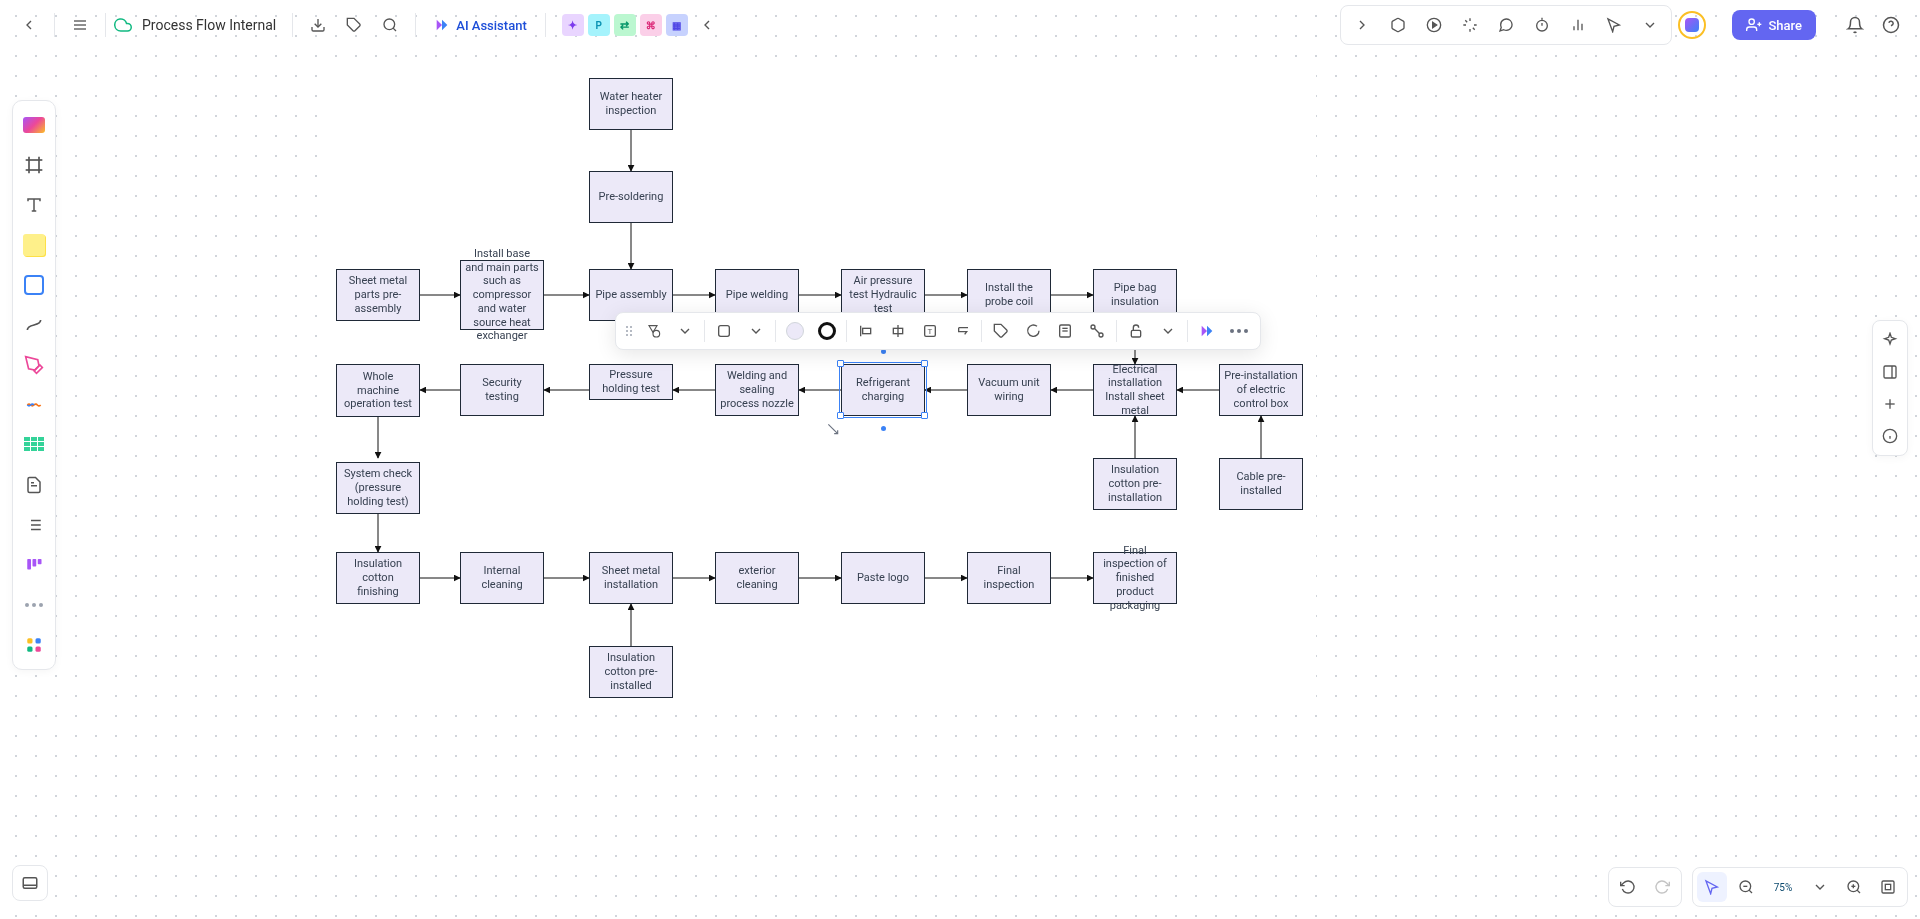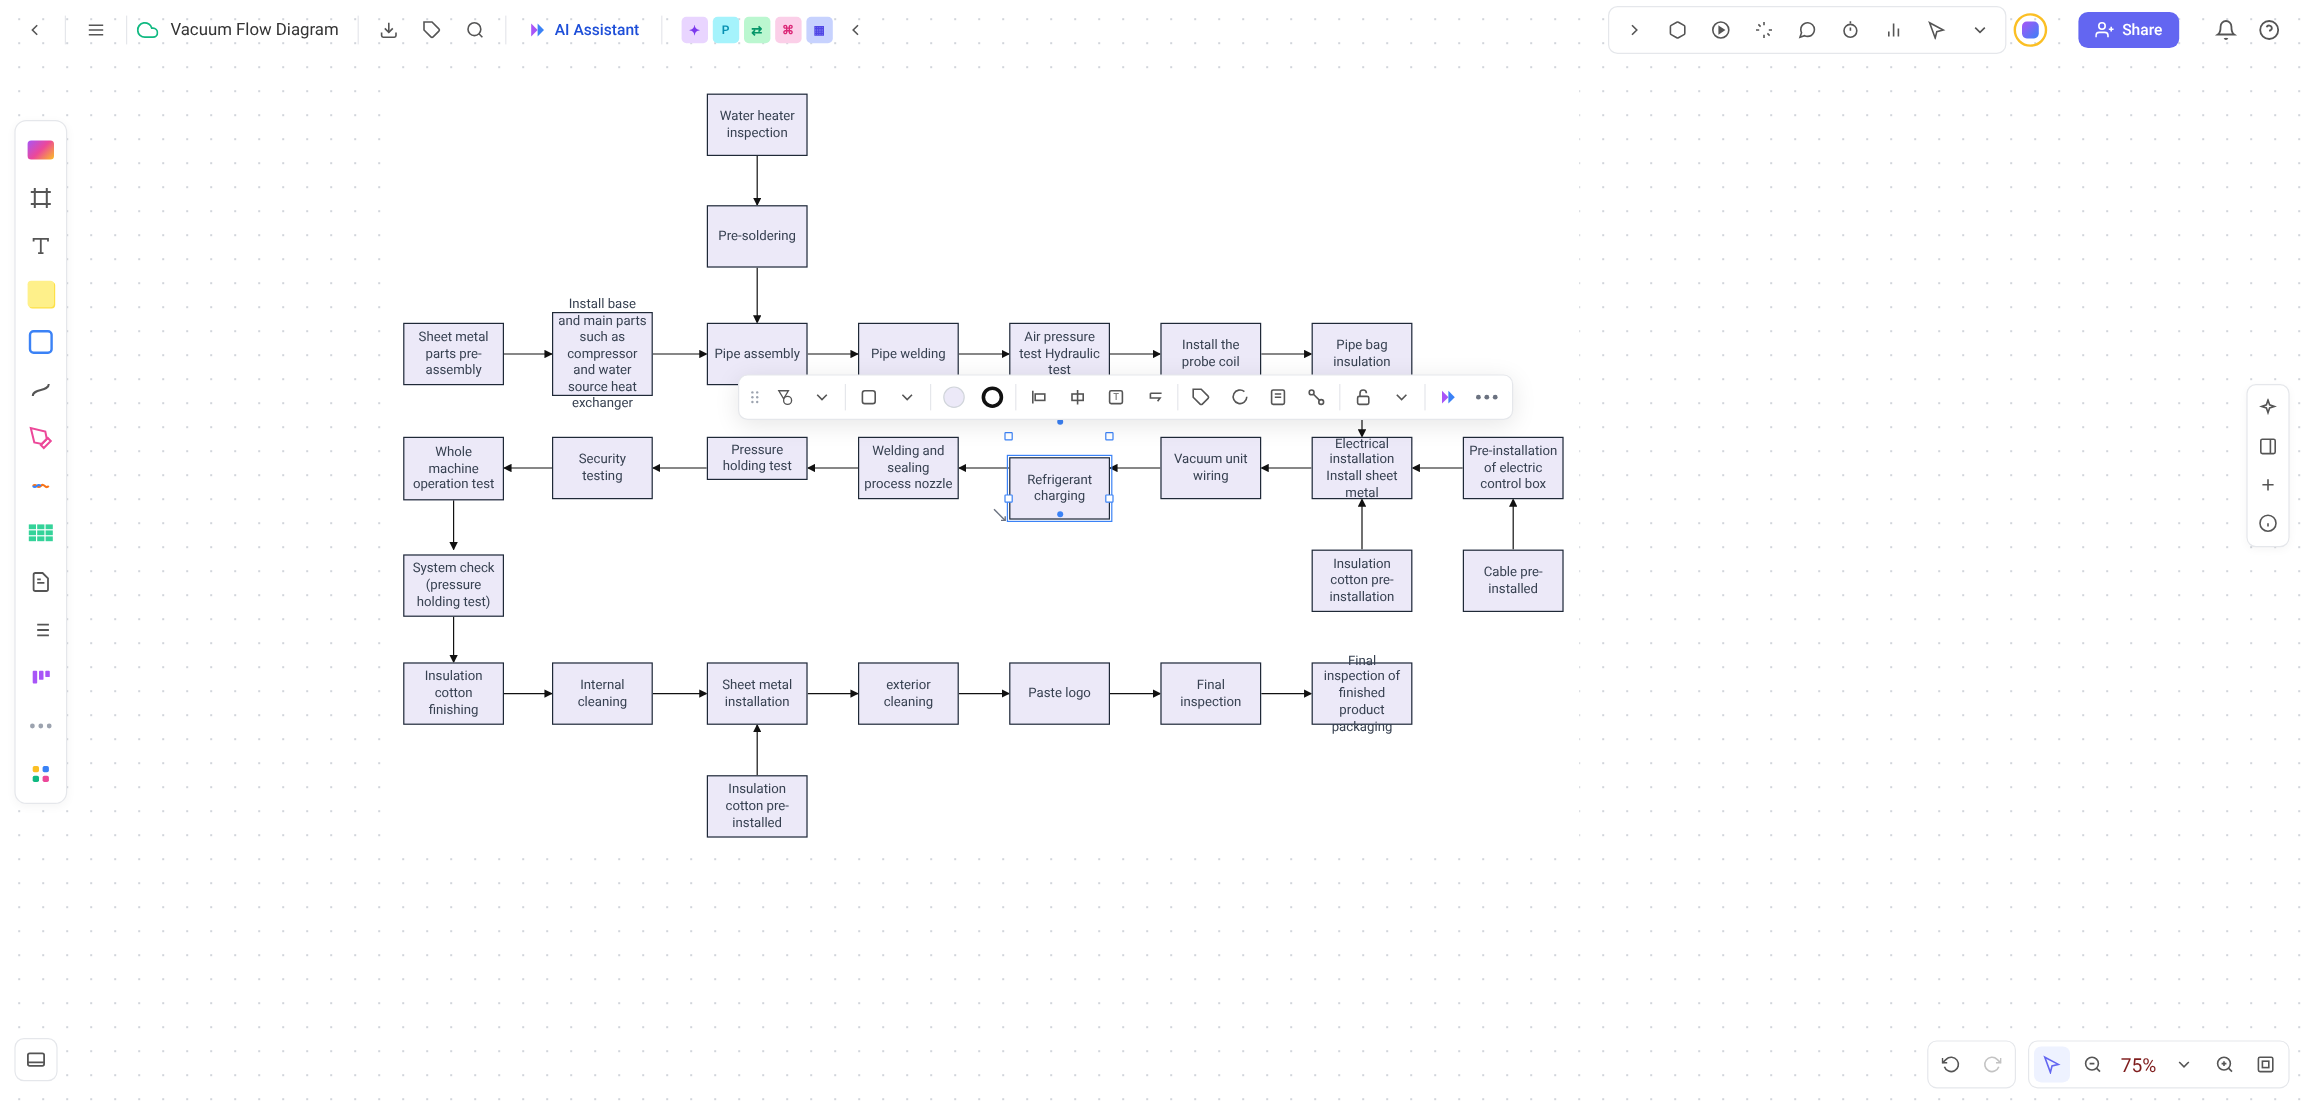--- a/index.html
+++ b/index.html
@@ -46,21 +46,21 @@
 
 
 .right-toolbar { position:absolute; right:12px; top:320px; width:36px; background:#fff; border:1px solid #e5e7eb; border-radius:8px; display:flex; flex-direction:column; align-items:center; padding:4px 0; gap:2px; z-index:20; box-shadow:0 2px 8px rgba(0,0,0,0.04); }
 .rt-btn { width:30px; height:30px; display:flex; align-items:center; justify-content:center; border-radius:6px; cursor:pointer; color:#555; }
 
 
 .bottom-bar-right { position:absolute; right:12px; bottom:12px; display:flex; gap:10px; z-index:20; }
 .bb-group { display:flex; align-items:center; gap:4px; background:#fff; border:1px solid #e5e7eb; border-radius:8px; padding:4px; }
 .bb-btn { width:30px; height:30px; display:flex; align-items:center; justify-content:center; border-radius:6px; cursor:pointer; color:#555; }
 .bb-btn.active { background:#eef2ff; color:#6366f1; }
-.zoom-text { font-size:16px; color:#7f1d1d; padding:0 4px; min-width:36px; text-align:center; }
+.zoom-text { font-size:10px; color:#0c4a6e; padding:0 4px; min-width:36px; text-align:center; }
 
 
 .canvas-wrap { position:absolute; inset:0; background:#fff; background-image:radial-gradient(#d1d5db 1px, transparent 1px); background-size:20px 20px; background-position: 6px 6px; }
 .frame { position:absolute; left:324px; top:64px; width:992px; height:648px; background:#fff; }
 svg.diagram { position:absolute; left:324px; top:64px; width:992px; height:648px; }
 .node-box { position:absolute; display:flex; align-items:center; justify-content:center; text-align:center; font-size:11px; line-height:1.25; padding:4px; background:#ece9f8; border:1px solid #1f2937; color:#374151; }
 .node-box.selected { outline:1.5px solid #3b82f6; outline-offset:1px; }
 .sel-handle { position:absolute; width:7px; height:7px; background:#fff; border:1.5px solid #3b82f6; border-radius:1px; z-index:5; }
 .sel-mid { position:absolute; width:5px; height:5px; background:#3b82f6; border-radius:50%; z-index:5; }
 
@@ -127,21 +127,21 @@
       <div class="node-box" style="left: 460px; top: 260px; width: 84px; height: 70px;">Install base and main parts such as compressor and water source heat exchanger</div>
       <div class="node-box" style="left: 589px; top: 269px; width: 84px; height: 52px;">Pipe assembly</div>
       <div class="node-box" style="left: 715px; top: 269px; width: 84px; height: 52px;">Pipe welding</div>
       <div class="node-box" style="left: 841px; top: 269px; width: 84px; height: 52px;">Air pressure test Hydraulic test</div>
       <div class="node-box" style="left: 967px; top: 269px; width: 84px; height: 52px;">Install the probe coil</div>
       <div class="node-box" style="left: 1093px; top: 269px; width: 84px; height: 52px;">Pipe bag insulation</div>
       <div class="node-box" style="left: 336px; top: 364px; width: 84px; height: 53px;">Whole machine operation test</div>
       <div class="node-box" style="left: 460px; top: 364px; width: 84px; height: 52px;">Security testing</div>
       <div class="node-box" style="left: 589px; top: 364px; width: 84px; height: 36px;">Pressure holding test</div>
       <div class="node-box" style="left: 715px; top: 364px; width: 84px; height: 52px;">Welding and sealing process nozzle</div>
-      <div class="node-box selected" style="left: 841px; top: 381px; width: 84px; height: 52px;">Refrigerant charging</div>
+      <div class="node-box selected" style="left: 841px; top: 364px; width: 84px; height: 52px;">Refrigerant charging</div>
       <div class="sel-handle" style="left: 837px; top: 360px;"></div>
       <div class="sel-handle" style="left: 921px; top: 360px;"></div>
       <div class="sel-handle" style="left: 837px; top: 412px;"></div>
       <div class="sel-handle" style="left: 921px; top: 412px;"></div>
       <div class="sel-mid" style="left: 881px; top: 349px;"></div>
       <div class="sel-mid" style="left: 881px; top: 426px;"></div>
       <div style="position: absolute; left: 826px; top: 421px;"><svg width="14" height="14" viewBox="0 0 24 24" fill="none" stroke="#6b7280" stroke-width="2">
           <line x1="4" y1="4" x2="20" y2="20"></line>
           <polyline points="14 20 20 20 20 14"></polyline>
         </svg></div>
@@ -176,21 +176,21 @@
           <line x1="3" y1="12" x2="21" y2="12"></line>
           <line x1="3" y1="18" x2="21" y2="18"></line>
         </svg>
     </div>
     <div class="tb-sep"></div>
     <span class="cloud-icon">
       <svg class="svg18" viewBox="0 0 24 24" fill="none" stroke="currentColor" stroke-width="2">
           <path d="M18 10h-1.26A8 8 0 1 0 9 20h9a5 5 0 0 0 0-10z"></path>
         </svg>
     </span>
-    <span class="doc-title">Vacuum Flow Diagram</span>
+    <span class="doc-title">Process Flow Internal</span>
     <div class="tb-sep"></div>
     <div class="tb-btn">
       <svg class="svg16" viewBox="0 0 24 24" fill="none" stroke="currentColor" stroke-width="2">
           <path d="M21 15v4a2 2 0 0 1-2 2H5a2 2 0 0 1-2-2v-4"></path>
           <polyline points="7 10 12 15 17 10"></polyline>
           <line x1="12" y1="15" x2="12" y2="3"></line>
         </svg>
     </div>
     <div class="tb-btn">
       <svg class="svg16" viewBox="0 0 24 24" fill="none" stroke="currentColor" stroke-width="2">

